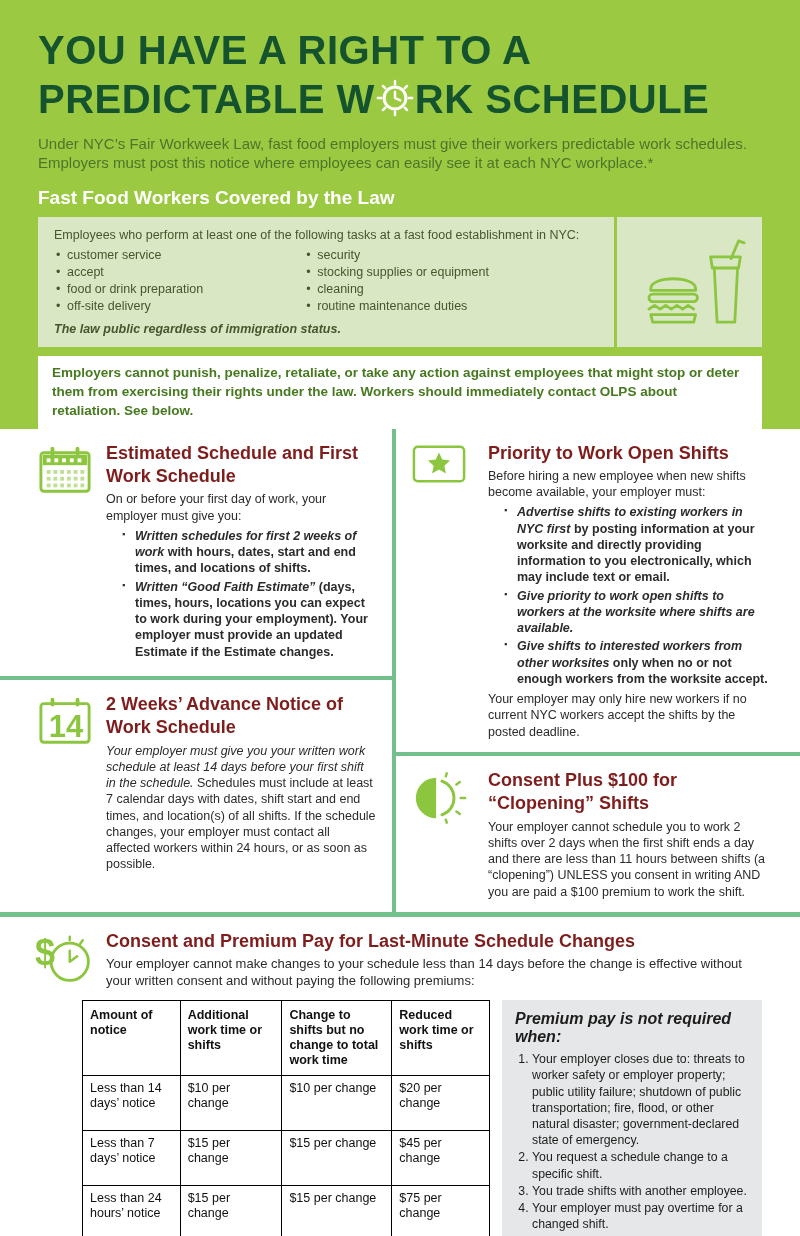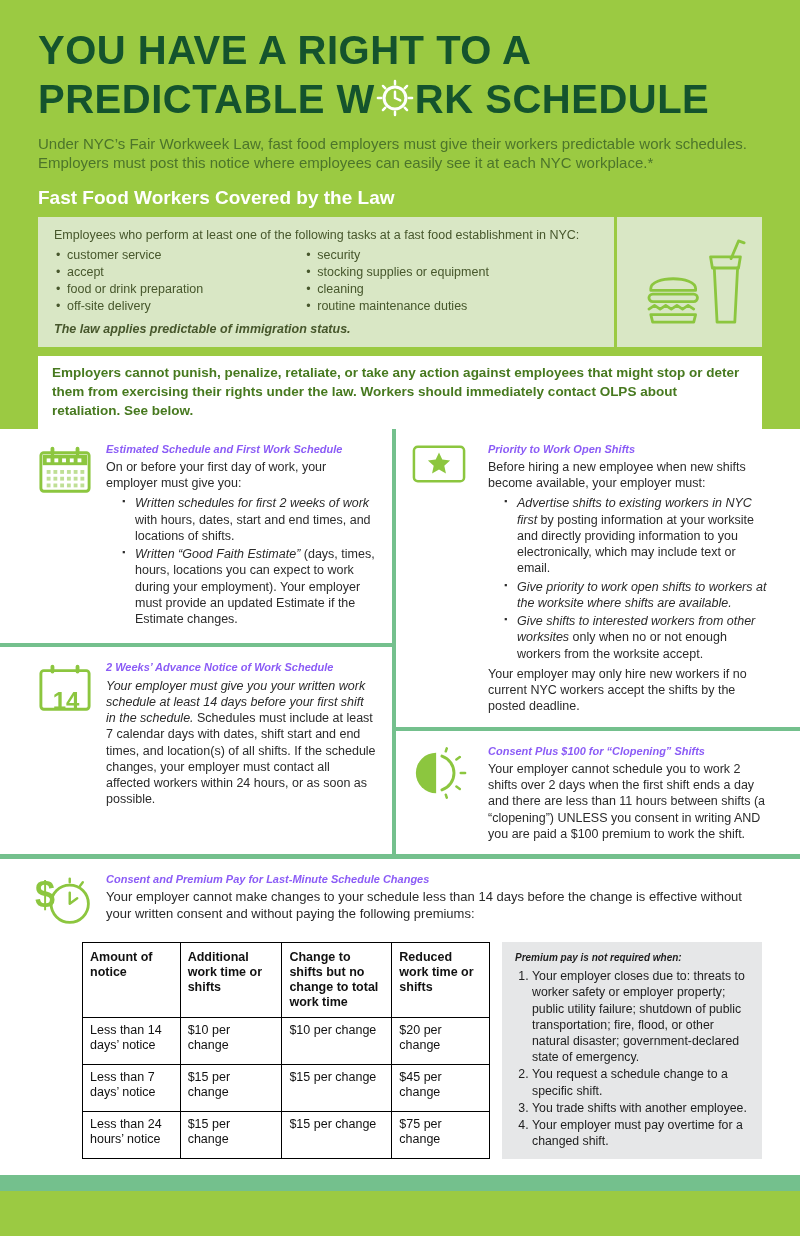--- a/index.html
+++ b/index.html
@@ -35,41 +35,41 @@
   .rcol{ display:flex; flex-direction:column; }
   .rcol-left{ flex:0 0 396px; border-right:4px solid #74c08d; }
   .rcol-right{ flex:1; }
   .rbox{ display:flex; gap:12px; padding:13px 16px 12px; }
   .rcol-left .rbox{ padding-left:38px; }
   .rcol-right .rbox{ padding-right:30px;gap:20px; }
   .rbox.bdr{ border-bottom:4px solid #74c08d; }
   .rbox.grow{ flex:1; }
   .ricon{ flex:0 0 56px; position:relative; padding-top:2px; }
   .rbody{ flex:1; font-size:12.5px; line-height:1.3; color:#2b2b2b; }
-  .rbody h3{ color:#8b5cf6; font-size:11px; font-weight:700; margin-bottom:3px;font-style:italic; }
+  .rbody h3{ color:#7f1d1d; font-size:18px; font-weight:700; margin-bottom:3px; }
   .it{ font-style:italic; }
   ul.sq{ list-style:none; margin:4px 0 4px 16px; }
-  ul.sq li{ position:relative; padding-left:13px; margin-bottom:2px; }
+  ul.sq li{ position:relative; padding-left:13px; margin-bottom:2px;font-weight:bold; }
   ul.sq li::before{ content:"▪"; position:absolute; left:0; top:1px; font-size:9px; }
-  .badge14{ position:absolute; left:9px; top:27px; width:38px; text-align:center; color:#8cc63f; font-size:24px; font-weight:700; }
+  .badge14{ position:absolute; left:9px; top:16px; width:38px; text-align:center; color:#8cc63f; font-size:31px; font-weight:700; }
   
   .consent{ background:#fff; padding:13px 38px 16px; }
   .consent-head{ display:flex; gap:12px; }
   .consent-head .ricon{ flex:0 0 50px; }
   .consent-head .rbody{ font-size:13px; }
   .consent-row{ display:flex; gap:12px; margin-top:10px;margin-left:44px; }
   table.premium{ border-collapse:collapse; width:408px; }
   table.premium th, table.premium td{
     border:1.5px solid #000; text-align:left; vertical-align:top;
     font-size:12.5px; padding:5px 7px; line-height:1.2; color:#111;
   }
   table.premium thead th{ font-weight:700; padding-top:7px; padding-bottom:7px; }
   table.premium td.rowlab{ font-weight:400; }
   .gray-box{ flex:1; background:#e6e7e8; padding:10px 13px 8px; color:#1d1d1d; }
-  .gray-box h4{ font-size:10px; font-weight:700; font-style:italic; margin-bottom:5px; }
+  .gray-box h4{ font-size:16px; font-weight:700; font-style:italic; margin-bottom:5px; }
   .gray-box ol{ margin-left:17px; font-size:12.3px; line-height:1.32; }
   .gray-box li{ margin-bottom:1px; }
   
   .band{ height:16px; background:#74c08d; }
   .foot{ padding:14px 38px 0; color:#47791f; font-size:13px; line-height:1.38; }
   svg.gico{ stroke:#8cc63f; fill:none; stroke-width:3; stroke-linecap:round; stroke-linejoin:round; }
   .dollar-glyph{ position:absolute; left:-3px; top:2px; font-size:36px; font-weight:700; color:#8cc63f; font-style:normal; }
 </style>
 </head>
 <body>
@@ -100,21 +100,21 @@
             <li>food or drink preparation</li>
             <li>off-site delivery</li>
           </ul>
           <ul>
             <li>security</li>
             <li>stocking supplies or equipment</li>
             <li>cleaning</li>
             <li>routine maintenance duties</li>
           </ul>
         </div>
-        <p class="cov-note">The law applies predictable of immigration status.</p>
+        <p class="cov-note">The law public regardless of immigration status.</p>
       </div>
       <div class="cov-icon-box">
         <svg class="gico" width="112" height="92" viewBox="0 0 120 98" stroke-width="4">
           <path d="M104 24 L112 5 L118 7"></path>
           <path d="M82 22 H114 L112 34 H84 Z"></path>
           <path d="M86 34 L89 92 H108 L111 34"></path>
           <path d="M18 56 C18 42 66 42 66 56 L66 58 H18 Z"></path>
           <rect x="16" y="62" width="52" height="8" rx="4"></rect>
           <path d="M16 78 L22 74 L28 78 L34 74 L40 78 L46 74 L52 78 L58 74 L64 78"></path>
           <path d="M18 84 H66 L64 92 H20 Z"></path>

